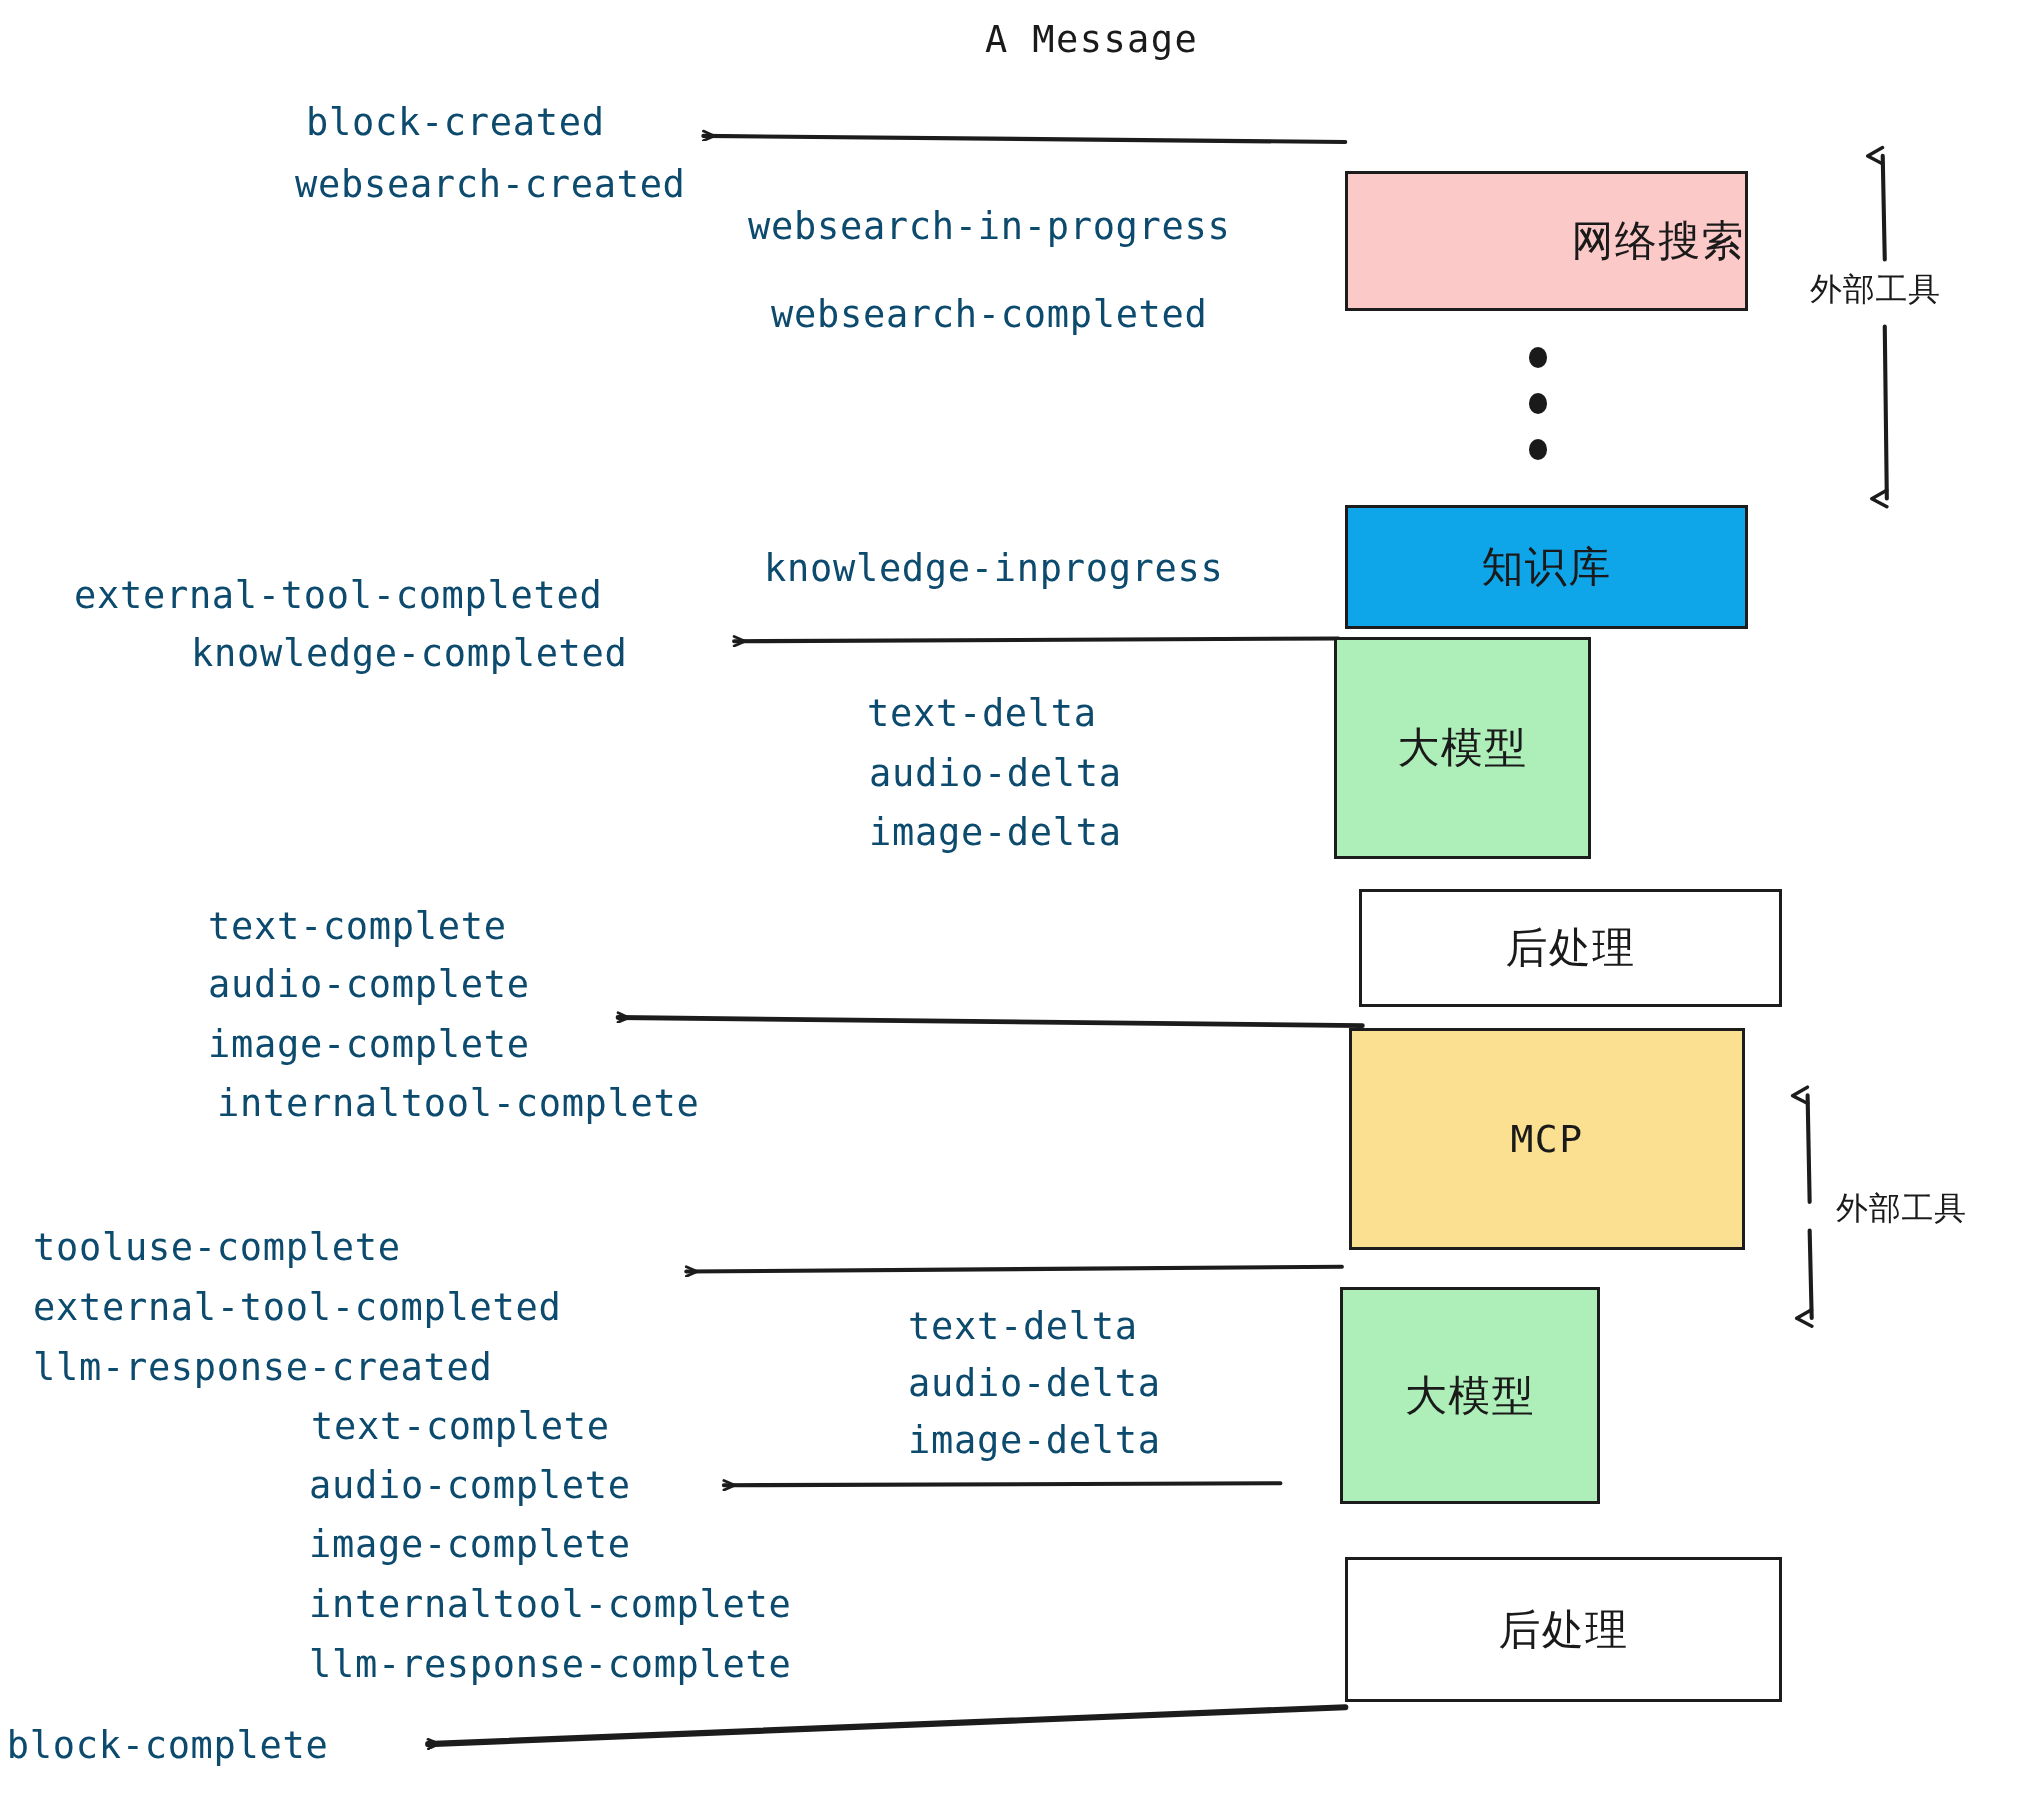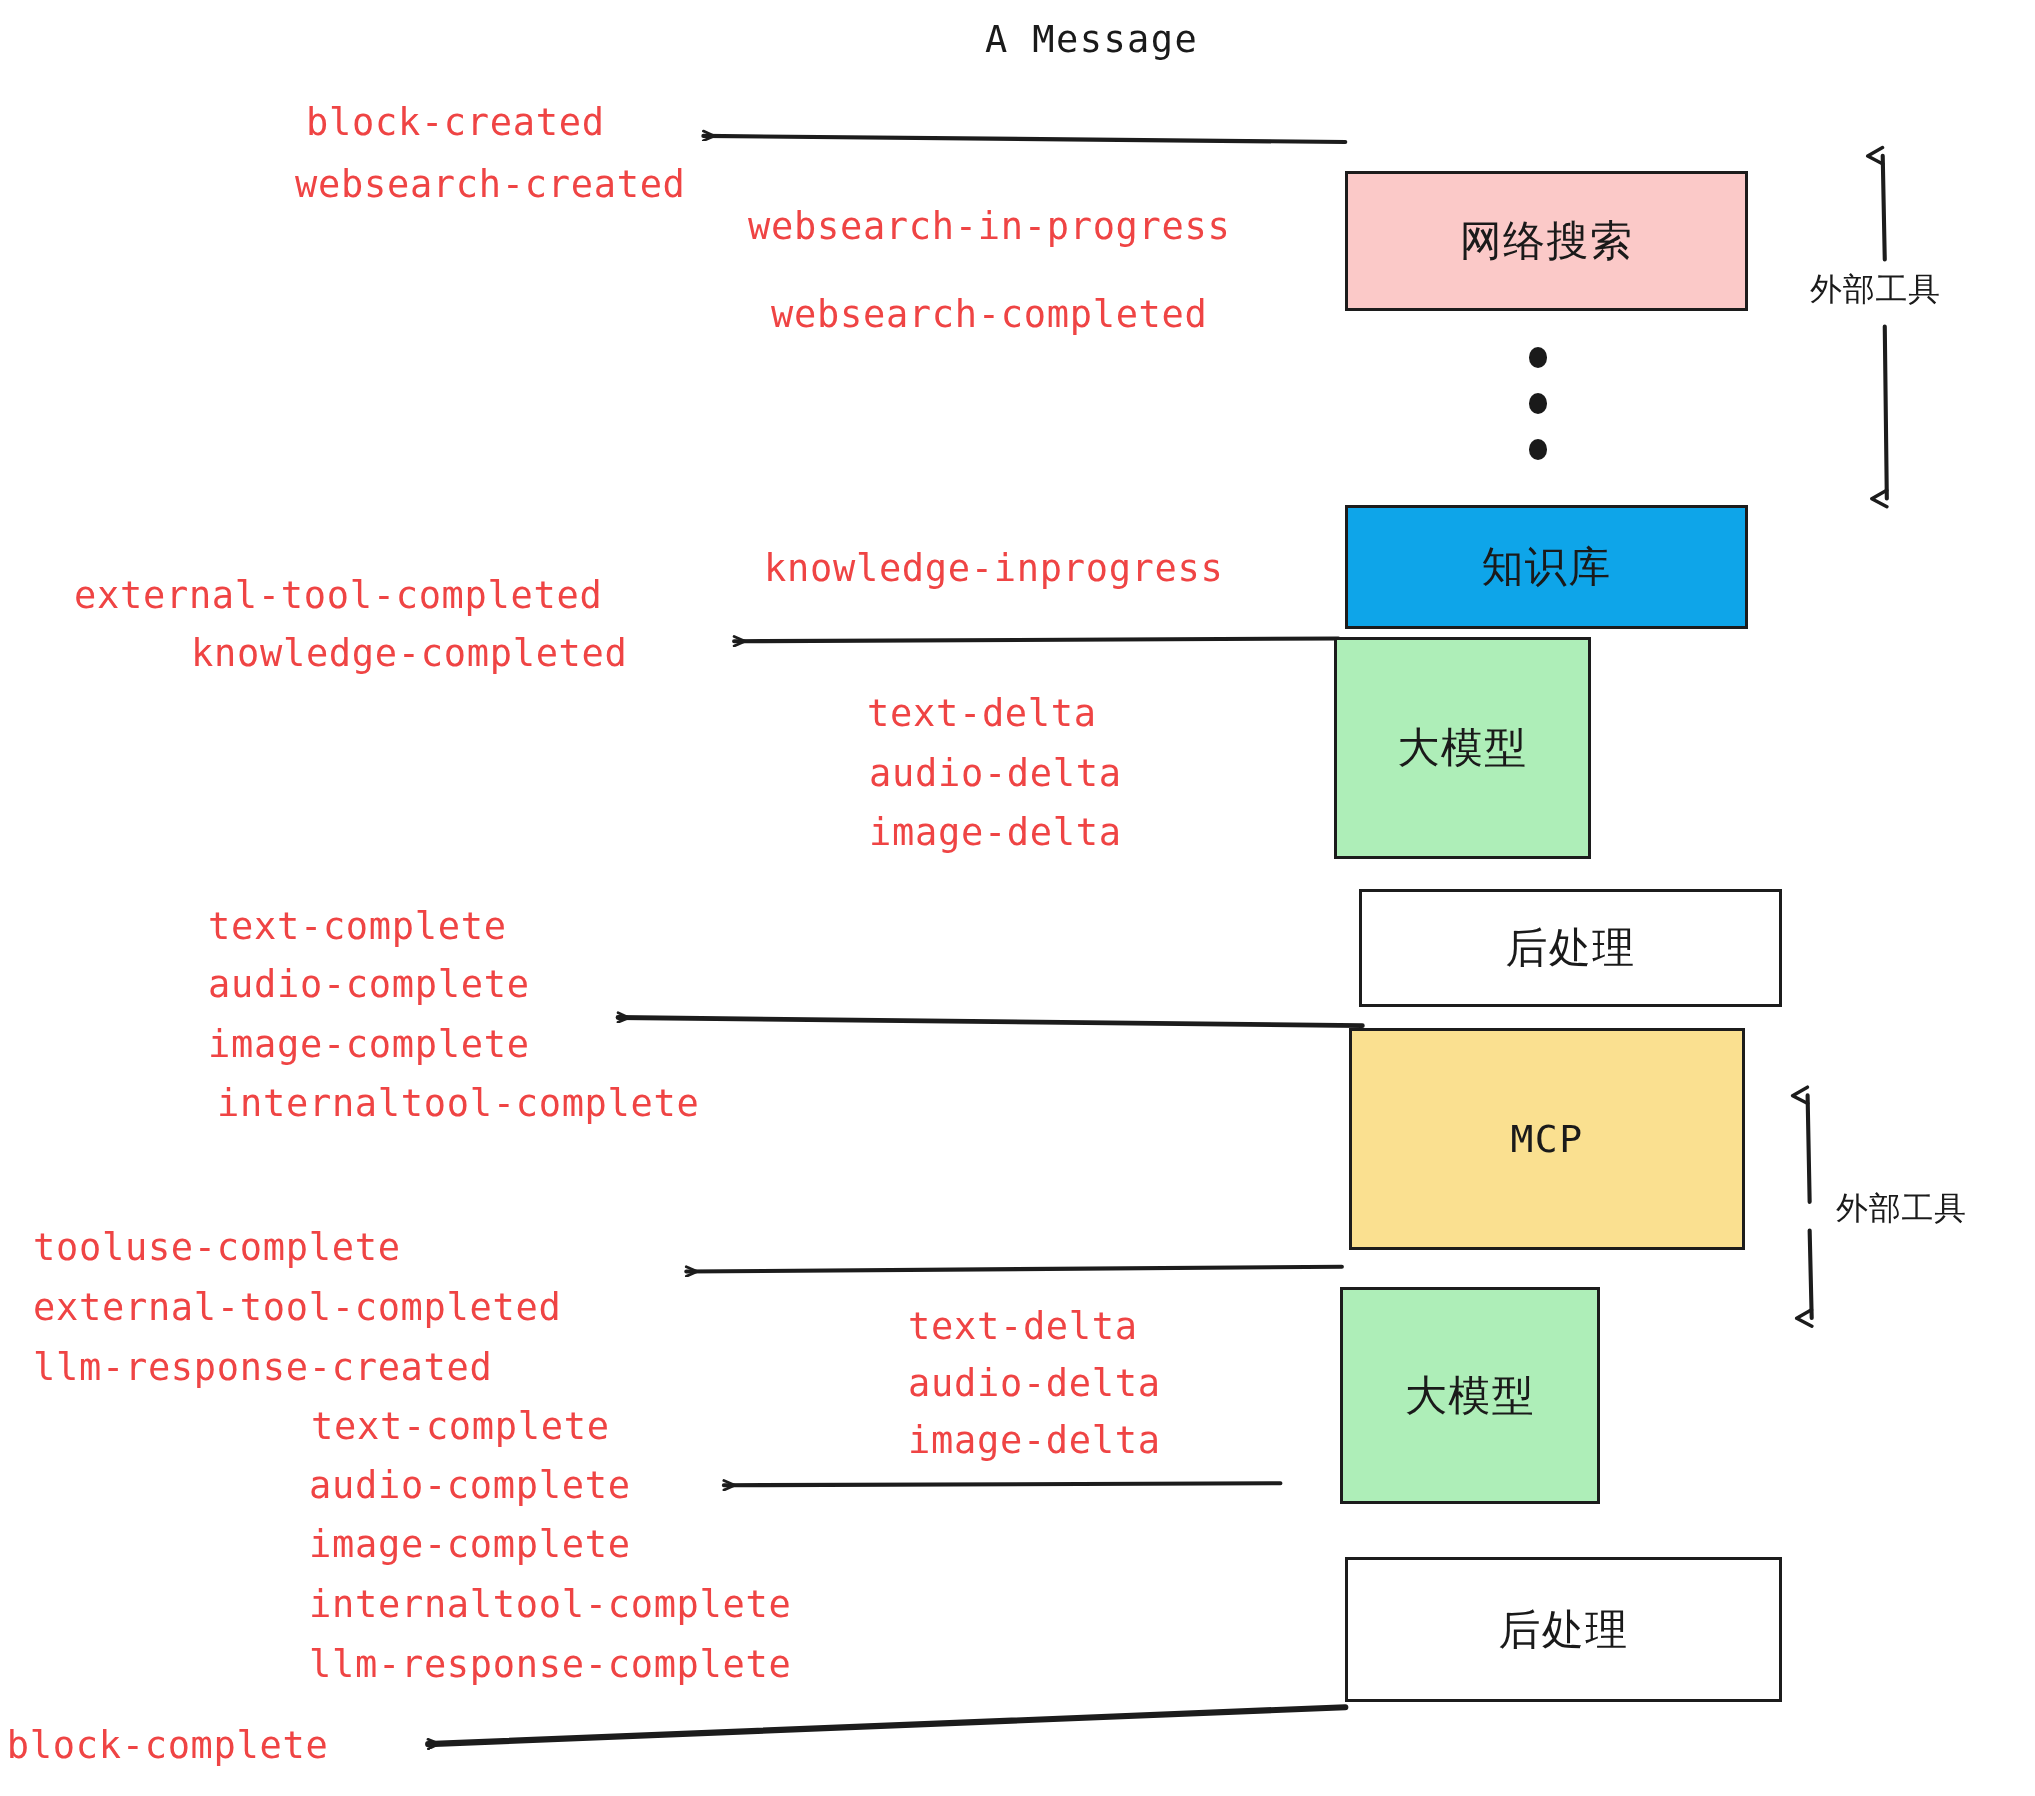--- a/index.html
+++ b/index.html
@@ -5,21 +5,21 @@
   html,body{margin:0;padding:0;background:#fff;}
   #stage{
     position:relative;
     width:2035px;height:1796px;
     background:#ffffff;
     font-family:"DejaVu Sans Mono","Liberation Mono",monospace;
     overflow:hidden;
   }
   .evt{
     position:absolute;
-    color:#ef4444;
+    color:#0c4a6e;
     font-family:"DejaVu Sans Mono","Liberation Mono",monospace;
     font-size:37px;
     letter-spacing:0.7px;
     white-space:nowrap;
     line-height:1;
   }
   .title{
     position:absolute;
     color:#1a1a1a;
     font-family:"DejaVu Sans Mono","Liberation Mono",monospace;
@@ -116,21 +116,21 @@
       <path d="M2760,380 L2757,228" fill="none" stroke="#1c1c1c" stroke-width="6" stroke-linecap="round" marker-end="url(#ah-up)"></path>
       <path d="M2760,478 L2763,730" fill="none" stroke="#1c1c1c" stroke-width="6" stroke-linecap="round" marker-end="url(#ah-dn)"></path>
     </g>
 
     <g>
       <path d="M2650,1760 L2647,1604" fill="none" stroke="#1c1c1c" stroke-width="6" stroke-linecap="round" marker-end="url(#ah-up)"></path>
       <path d="M2650,1802 L2653,1930" fill="none" stroke="#1c1c1c" stroke-width="6" stroke-linecap="round" marker-end="url(#ah-dn)"></path>
     </g>
   </svg>
 
-  <div class="box" style="left:1345px;top:171px;width:403px;height:140px;background:#fbc9c8;">
+  <div class="box" style="left:1345px;top:171px;width:403px;height:140px;background:#fbc9c8;justify-content:flex-end;">
     <span>网络搜索</span>
   </div>
 
   <div class="dot" style="left:1529px;top:347px;"></div>
   <div class="dot" style="left:1529px;top:393px;"></div>
   <div class="dot" style="left:1529px;top:439px;"></div>
 
   <div class="box" style="left:1345px;top:505px;width:403px;height:124px;background:#0ea5e9;">
     <span>知识库</span>
   </div>

